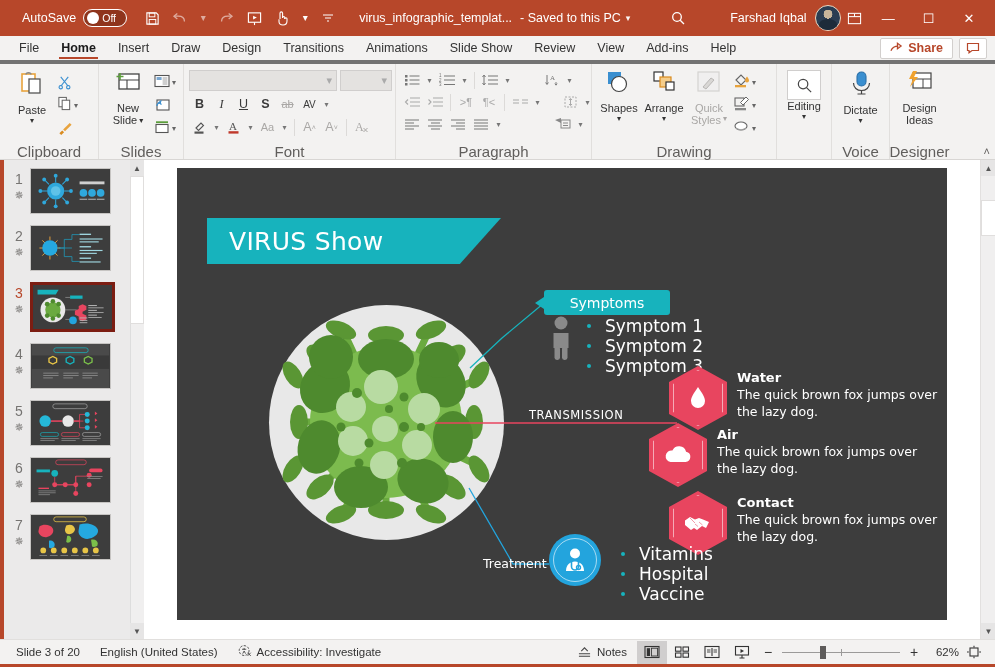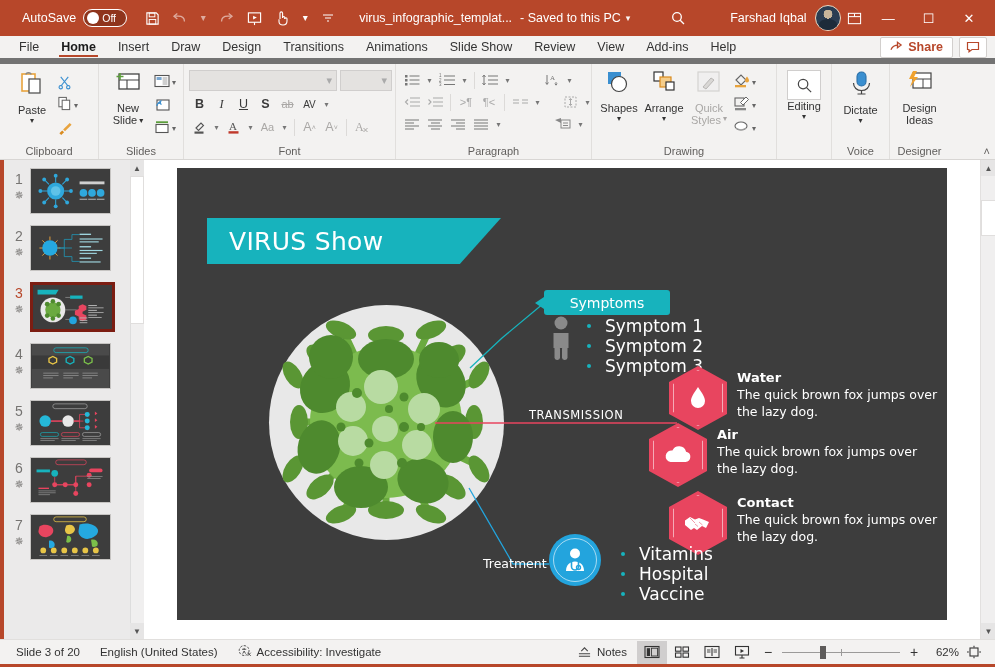--- a/index.html
+++ b/index.html
@@ -47,21 +47,21 @@
   .spacer { flex: 1; }
   .winbtn {
     width: 44px; height: 36px; display: flex; align-items: center; justify-content: center;
     color: #fff; font-size: 13px;
   }
   .ribbon-disp { width: 30px; display:flex; align-items:center; justify-content:center; font-size: 14px;}
 
   
   .tabsrow {
     height: 28px; background: #f3f2f1; display: flex; align-items: stretch;
-    flex-shrink: 0; border-bottom: 6px solid #737373; padding-left: 8px;
+    flex-shrink: 0; border-bottom: 4px solid #737373; padding-left: 8px;
   }
   .tab {
     padding: 0 11px; display: flex; align-items: center; font-size: 12.5px;
     color: #333; position: relative; white-space: nowrap;
   }
   .tab.active { color: #1b1b1b; font-weight: bold; }
   .tab.active:after {
     content: ""; position: absolute; left: 9px; right: 9px; bottom: 1px; height: 2.5px; background: #b7472a;
   }
   .tabs-right { margin-left: auto; display: flex; align-items: center; padding-right: 8px; gap: 6px; }
@@ -76,21 +76,21 @@
 
   
   .ribbon {
     height: 96px; background: #f3f2f1; display: flex; flex-shrink: 0;
     border-bottom: 1px solid #d8d6d4; position: relative;
   }
   .grp { display: flex; flex-direction: column; position: relative; padding: 3px 5px 0 5px; }
   .grp + .grp { border-left: 1px solid #e1dfdd; }
   .grp-body { flex: 1; display: flex; align-items: flex-start; }
   .grp-title {
-    height: 16px; font-size: 11px; color: #605e5c; text-align: center;
+    height: 16px; font-size: 15px; color: #605e5c; text-align: center;
     display: flex; align-items: center; justify-content: center; position: relative;
   }
   .bigbtn {
     display: flex; flex-direction: column; align-items: center; justify-content: flex-start;
     width: 46px; font-size: 11px; color: #333; padding-top: 3px; text-align: center; line-height: 12px;
   }
   .bigbtn .gl { font-size: 22px; line-height: 26px; }
   .bigbtn .cv { font-size: 8px; line-height: 9px; }
   .smcol { display: flex; flex-direction: column; gap: 1px; padding-top: 4px; }
   .smbtn {

